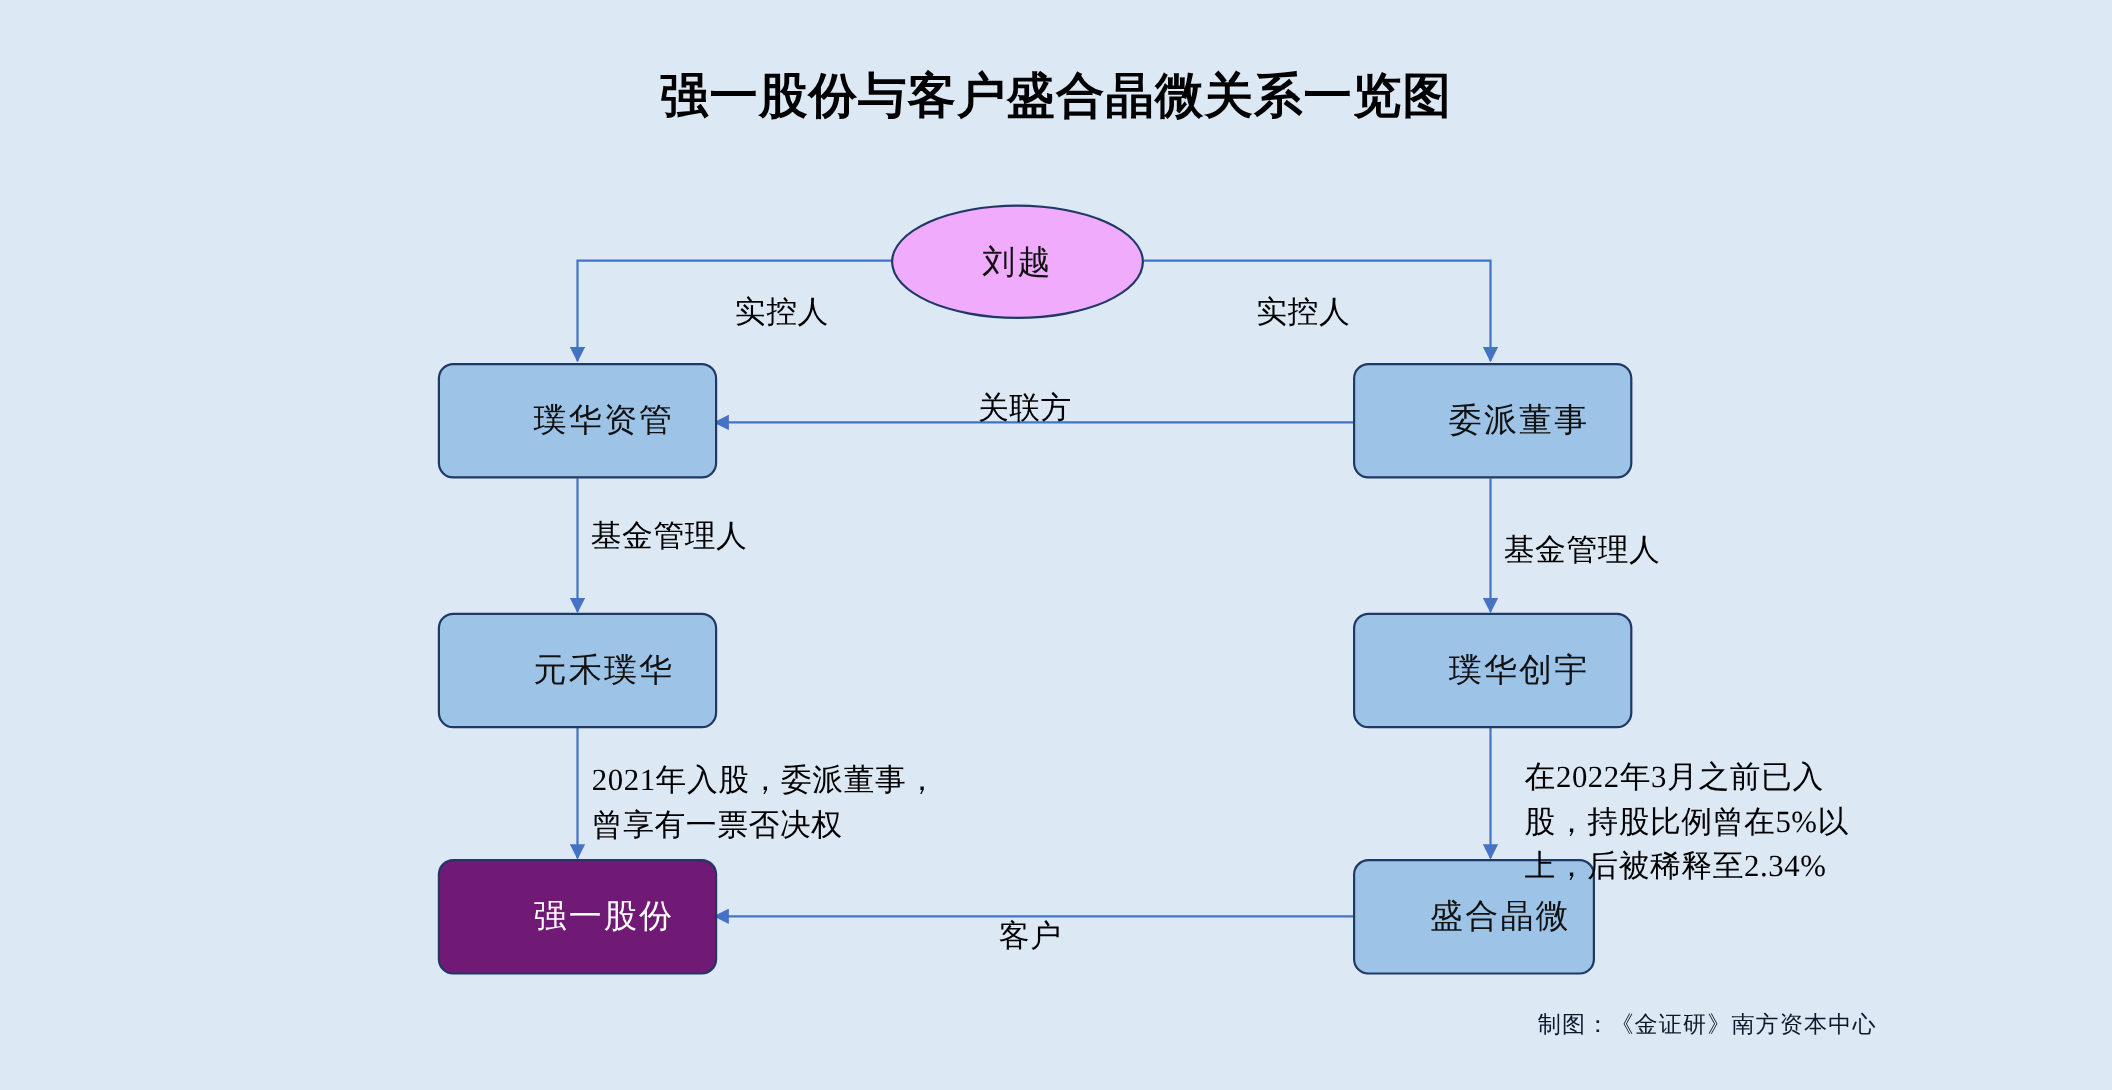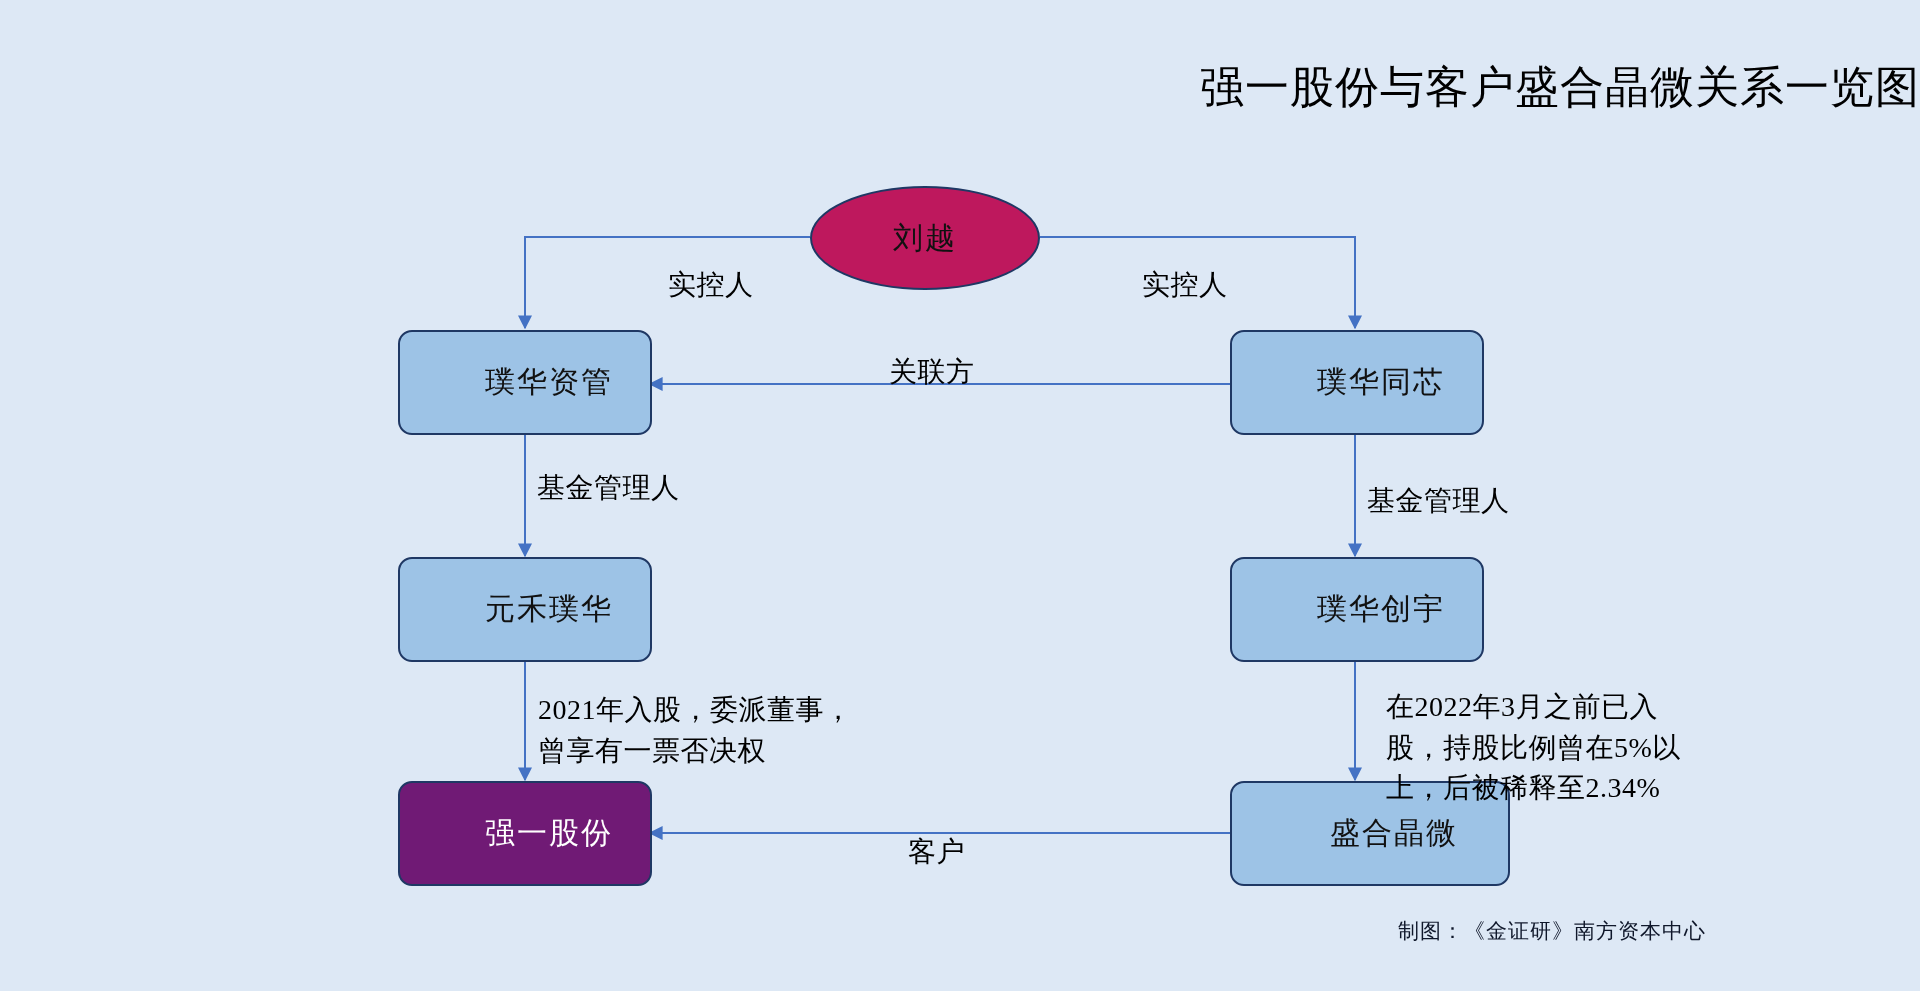--- a/index.html
+++ b/index.html
@@ -25,23 +25,23 @@
     left: 0; top: 0;
     width: 1920px;
     height: 991px;
     pointer-events: none;
   }
   .title {
     position: absolute;
     left: 0;
     top: 58px;
     width: 1920px;
-    text-align: right;
+    text-align: center;
     font-size: 44px;
-    font-weight: normal;
+    font-weight: bold;
     color: #000000;
     letter-spacing: 1px;
     font-family: "DejaVu Sans", "Liberation Sans", sans-serif;
   }
   .node {
     position: absolute;
     box-sizing: border-box;
     border: 2.5px solid #1f3864;
     background: #9dc3e6;
     border-radius: 14px;
@@ -55,21 +55,21 @@
     padding-left: 48px;
   }
   .node.highlight {
     background: #701a75;
     color: #ffffff;
   }
   .ellipse {
     position: absolute;
     box-sizing: border-box;
     border: 2.5px solid #1f3864;
-    background: #be185d;
+    background: #f0abfc;
     border-radius: 50%;
     display: flex;
     align-items: center;
     justify-content: center;
     font-size: 30px;
     color: #111111;
     font-family: "DejaVu Sans", "Liberation Sans", sans-serif;
     letter-spacing: 2px;
   }
   .edge-label {
@@ -122,36 +122,36 @@
 
   <div class="ellipse" style="left:810px; top:186px; width:230px; height:104px;">
     <span>刘越</span>
   </div>
 
   <div class="node" style="left:398px; top:330px; width:254px; height:105px;">
     <span>璞华资管</span>
   </div>
 
   <div class="node" style="left:1230px; top:330px; width:254px; height:105px;">
-    <span>璞华同芯</span>
+    <span>委派董事</span>
   </div>
 
   <div class="node" style="left:398px; top:557px; width:254px; height:105px;">
     <span>元禾璞华</span>
   </div>
 
   <div class="node" style="left:1230px; top:557px; width:254px; height:105px;">
     <span>璞华创宇</span>
   </div>
 
   <div class="node highlight" style="left:398px; top:781px; width:254px; height:105px;">
     <span>强一股份</span>
   </div>
 
-  <div class="node" style="left:1230px; top:781px; width:280px; height:105px;font-family:Liberation Serif, serif;">
+  <div class="node" style="left:1230px; top:781px; width:220px; height:105px;font-family:Liberation Serif, serif;">
     <span>盛合晶微</span>
   </div>
 
   <div class="edge-label" style="left:668px; top:265px;">实控人</div>
 
   <div class="edge-label" style="left:1142px; top:265px;">实控人</div>
 
   <div class="edge-label" style="left:889px; top:352px;">关联方</div>
 
   <div class="edge-label" style="left:537px; top:468px;">基金管理人</div>

